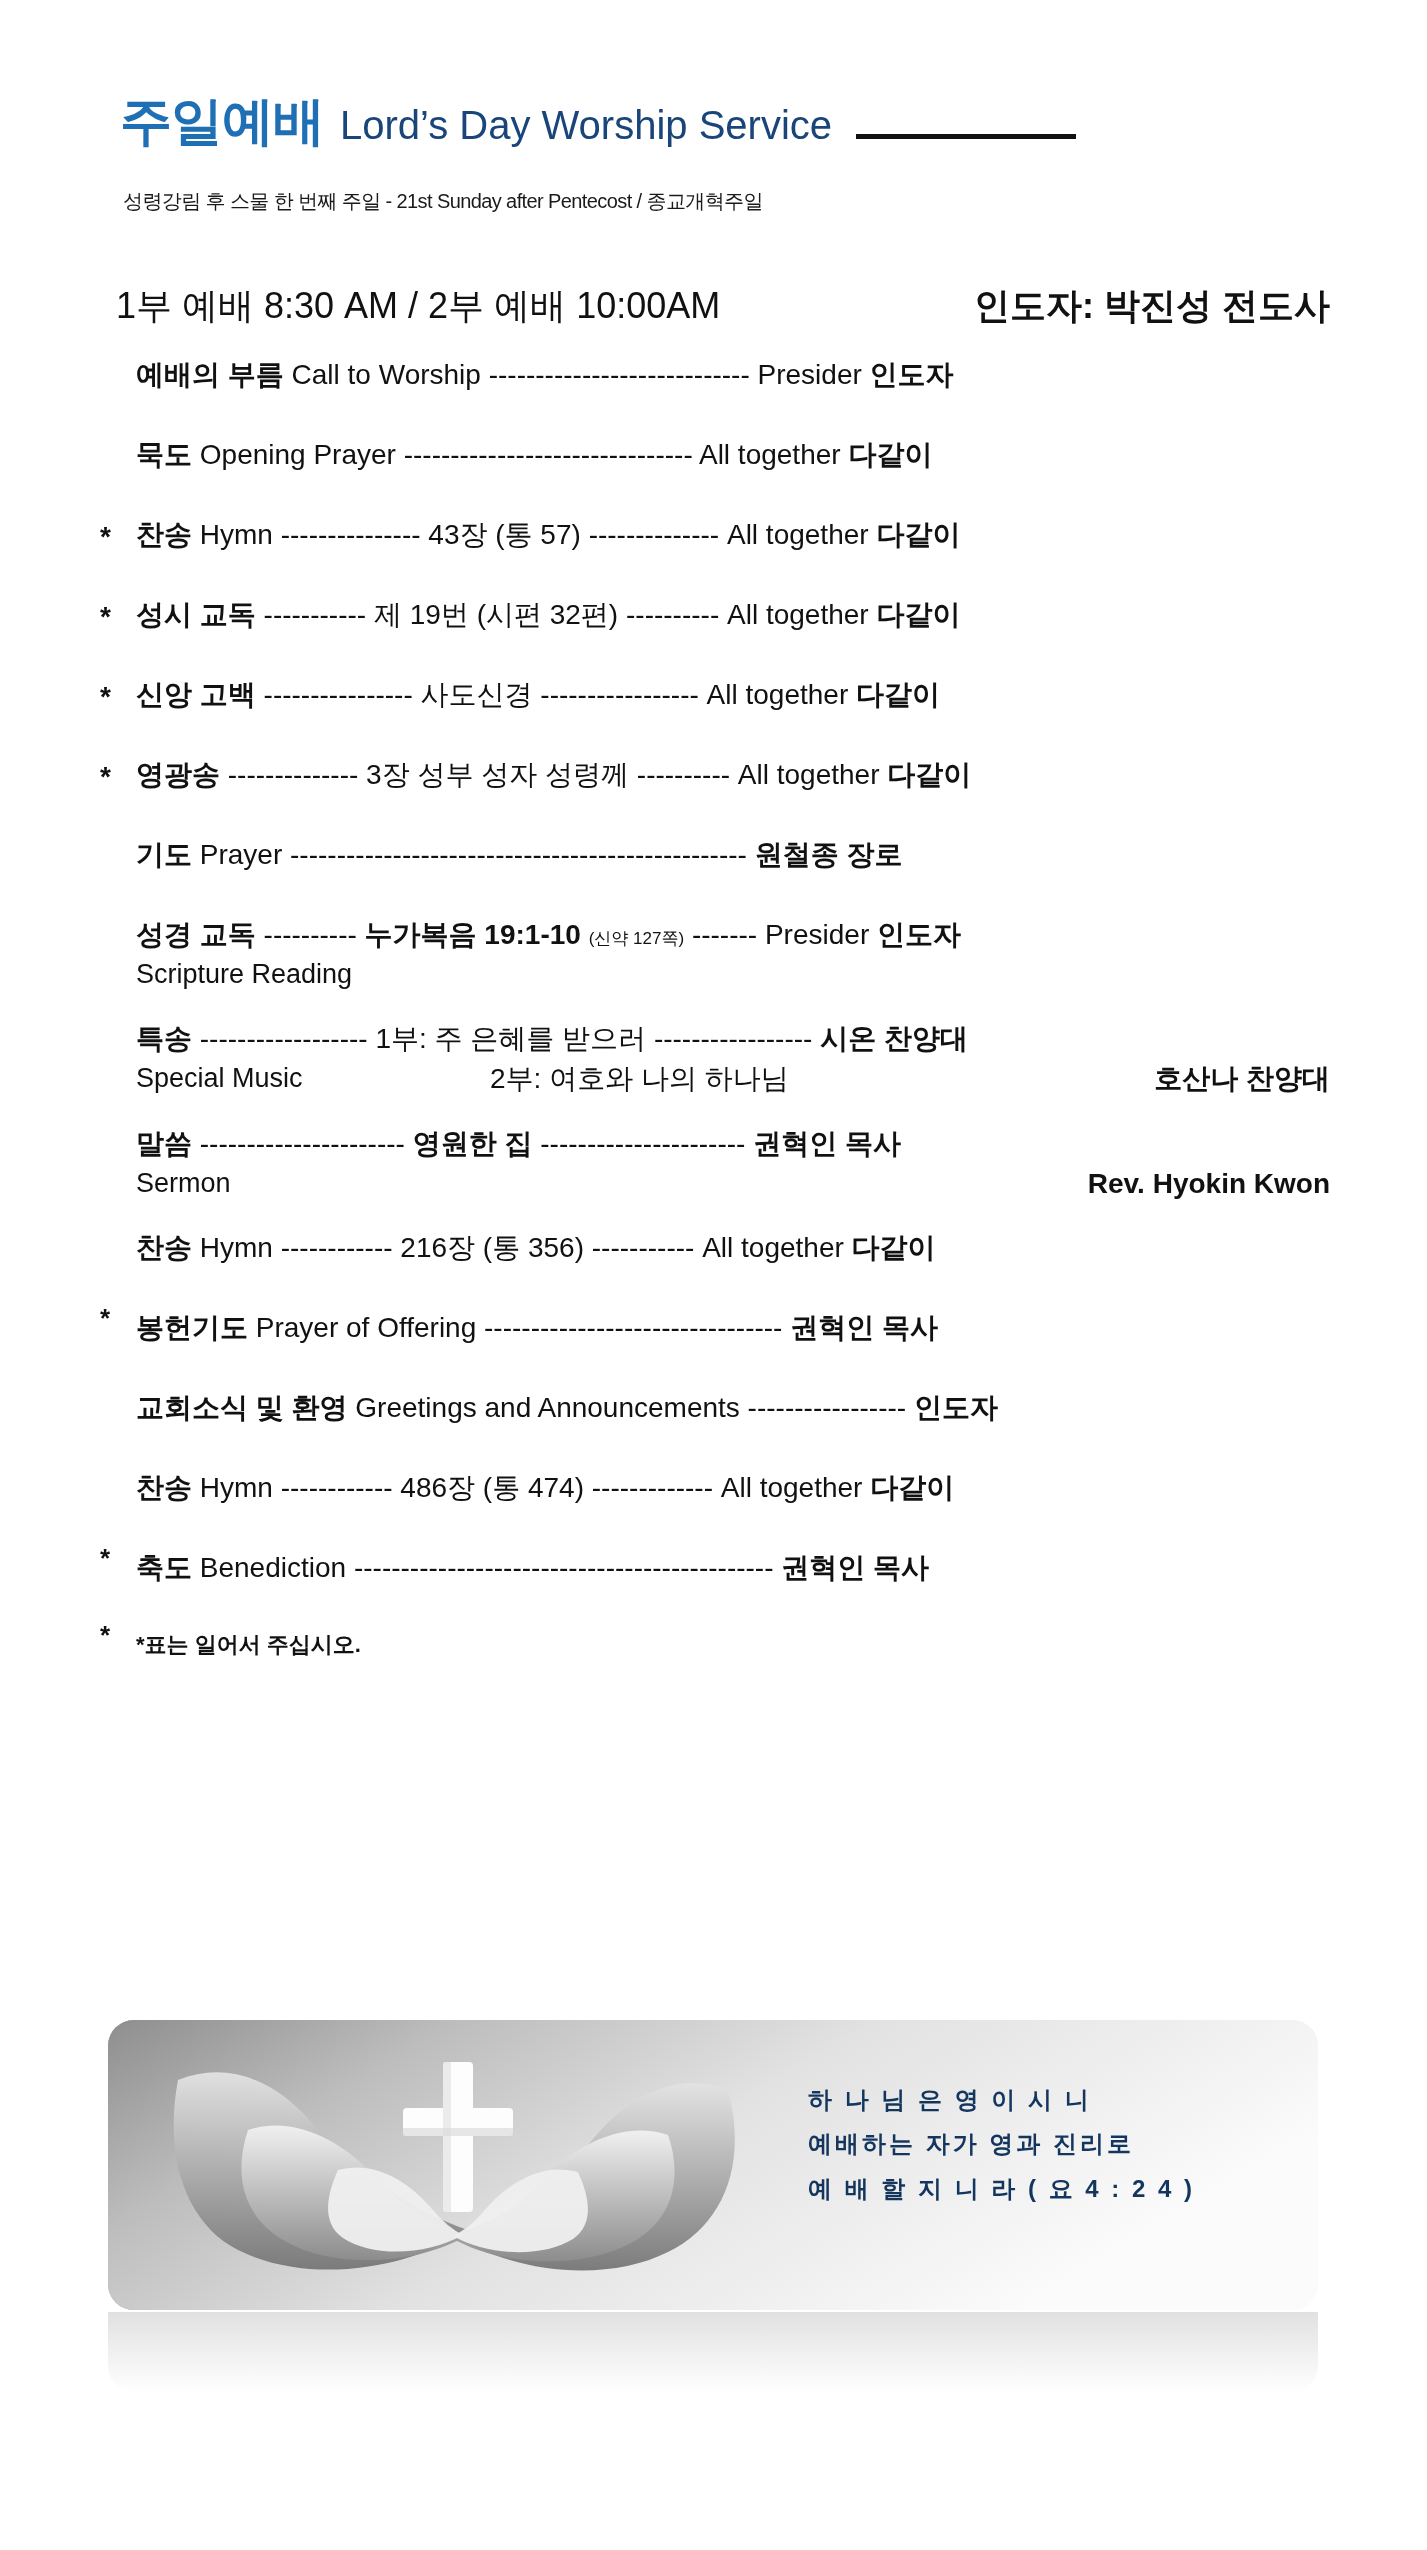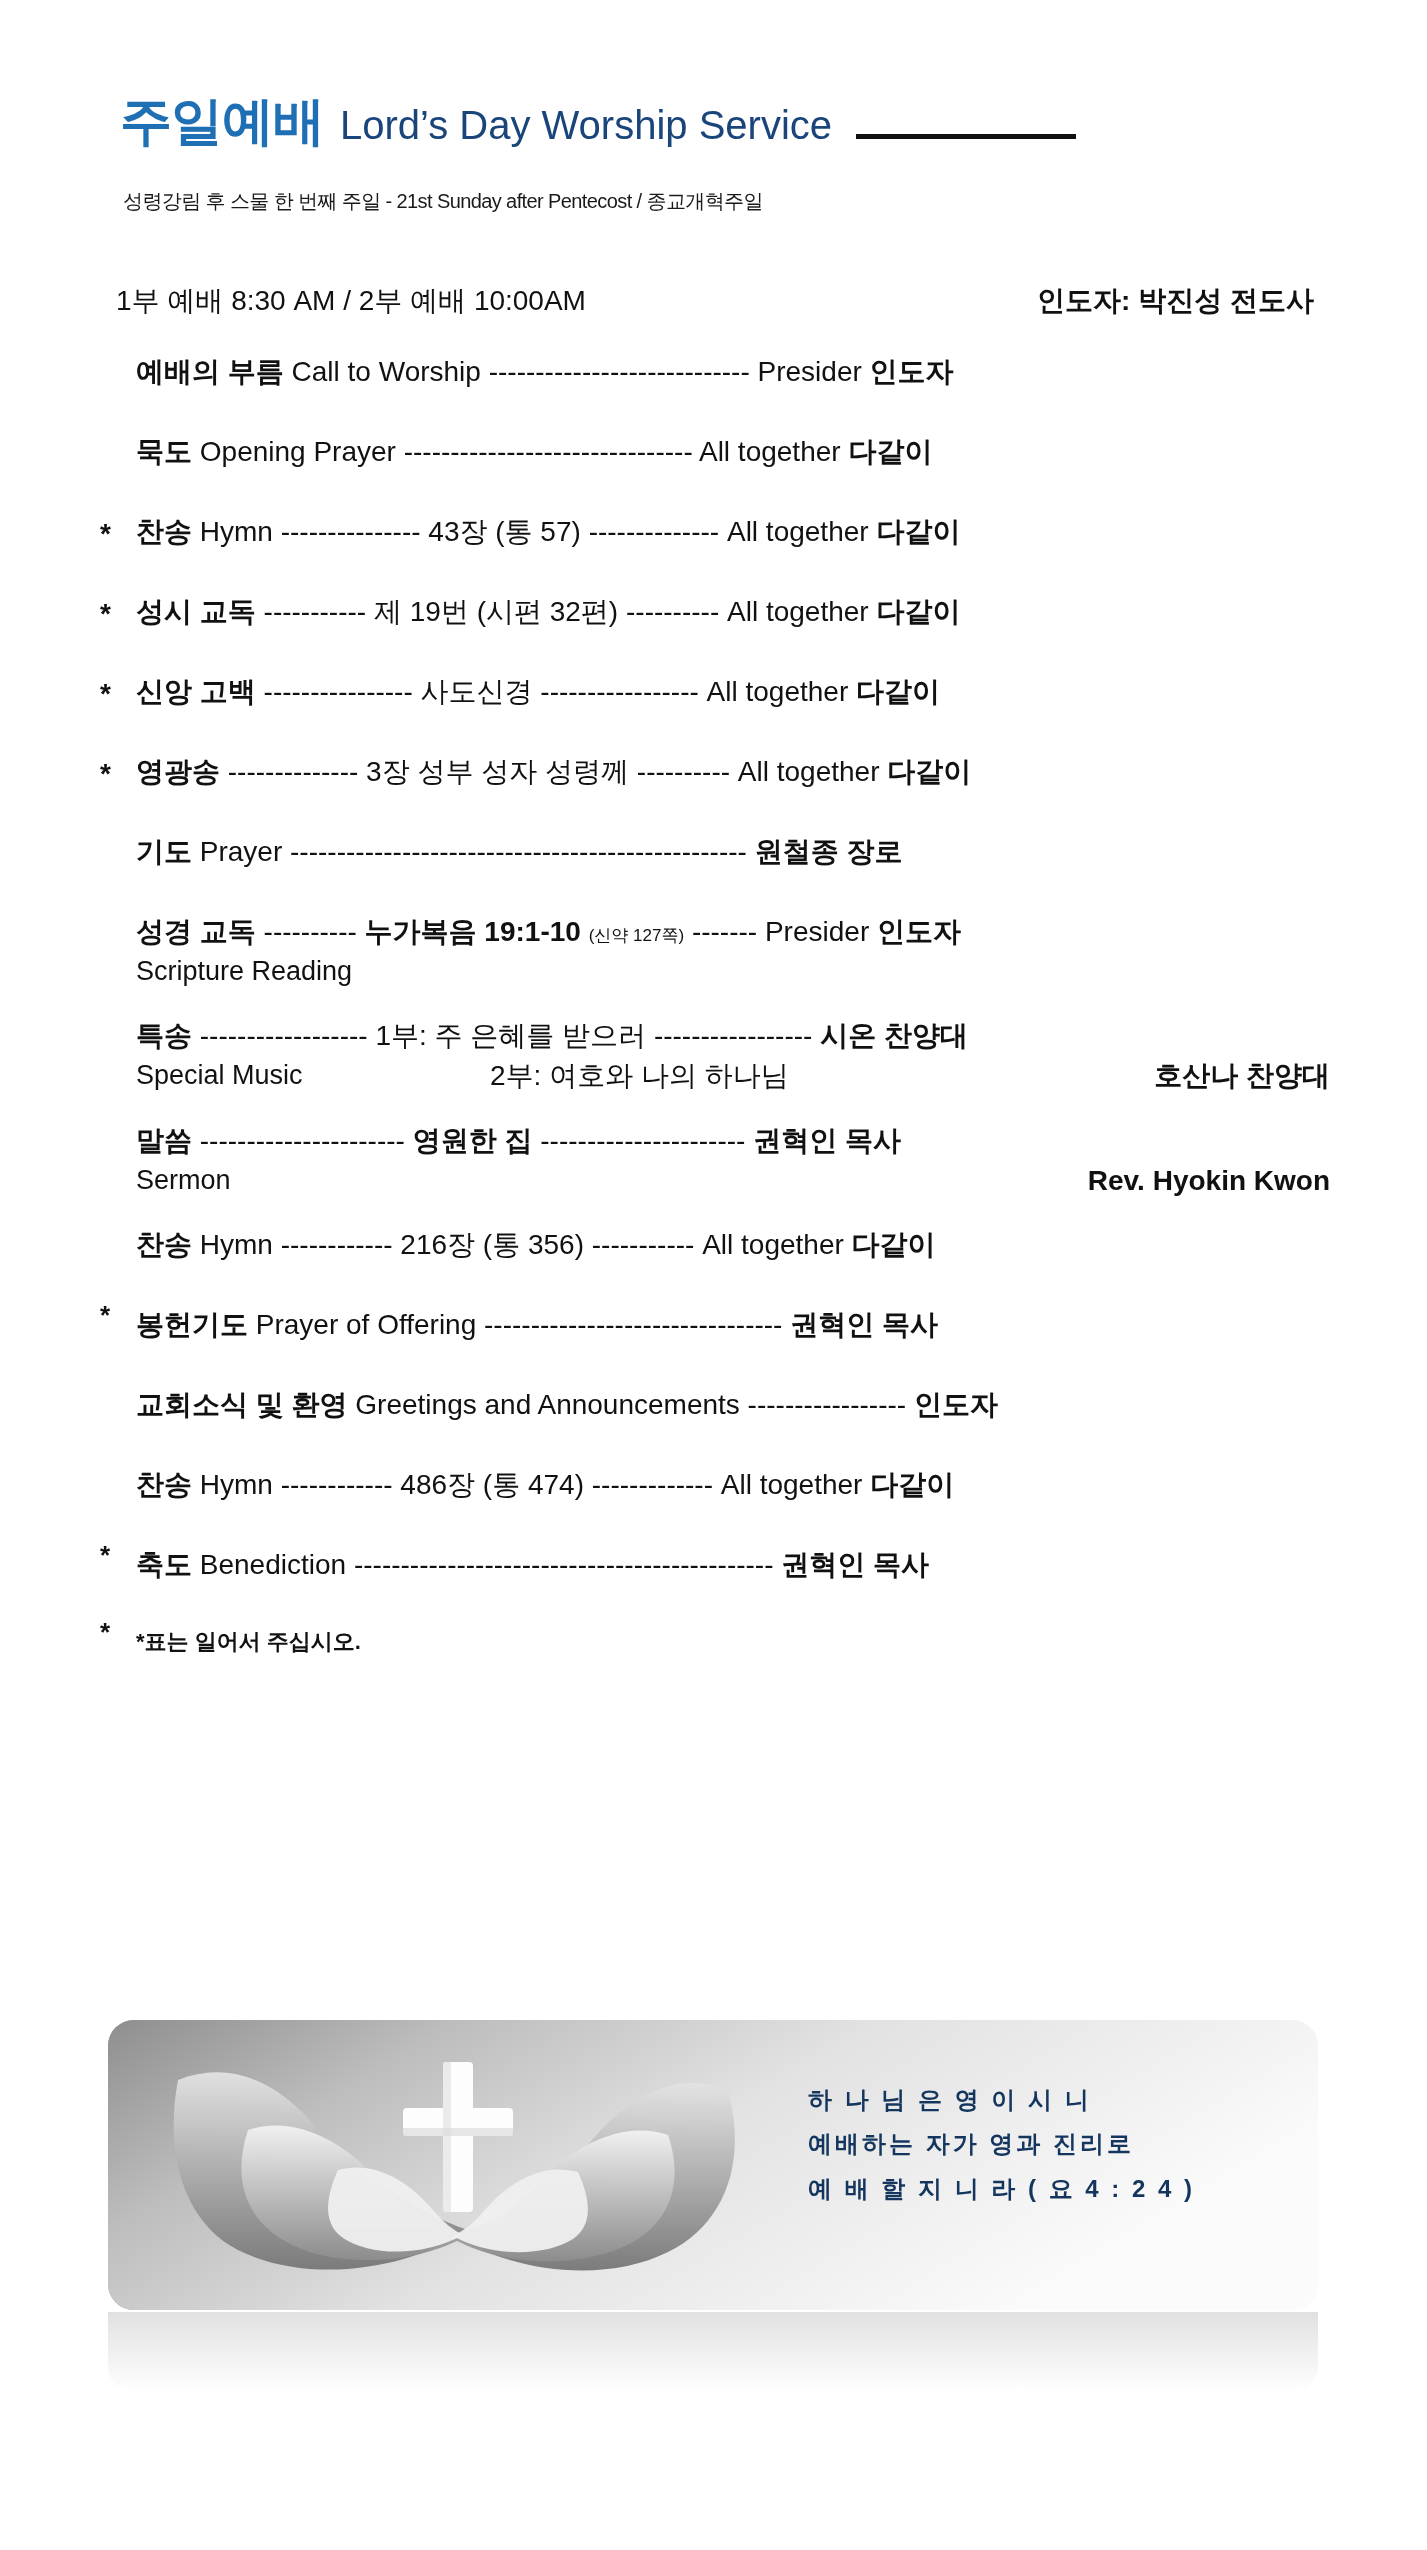--- a/index.html
+++ b/index.html
@@ -116,27 +116,27 @@
   }
   .mid-abs {
     position: absolute;
     left: 390px;
     top: 40px;
     font-weight: normal;
   }
 
   .firstline {
     position: relative;
-    font-size: 28px;
-    margin-bottom: 34px;
+    font-size: 36px;
+    margin-bottom: 26px;
     padding-left: 16px;
   }
   .firstline .leader {
     position: absolute;
-    right: 16px;
+    right: 0;
     top: 0;
   }
   .note {
     position: relative;
     font-size: 22px;
     font-weight: bold;
     padding-left: 36px;
     margin-top: 4px;
   }
   .note .star {

